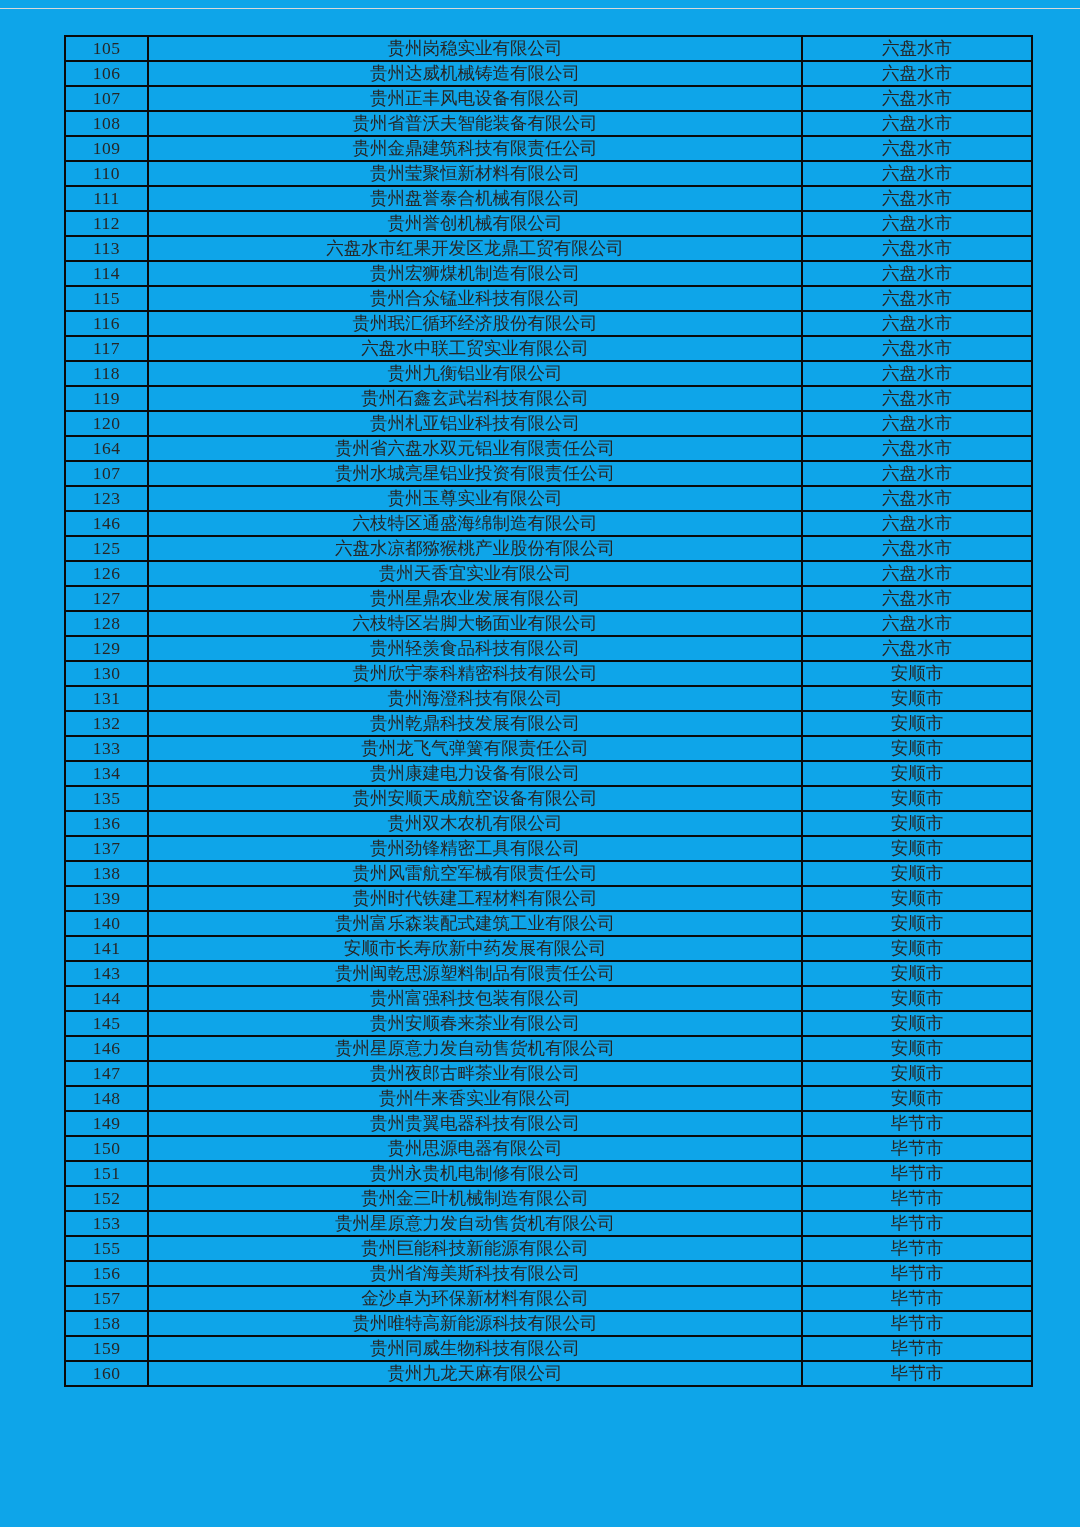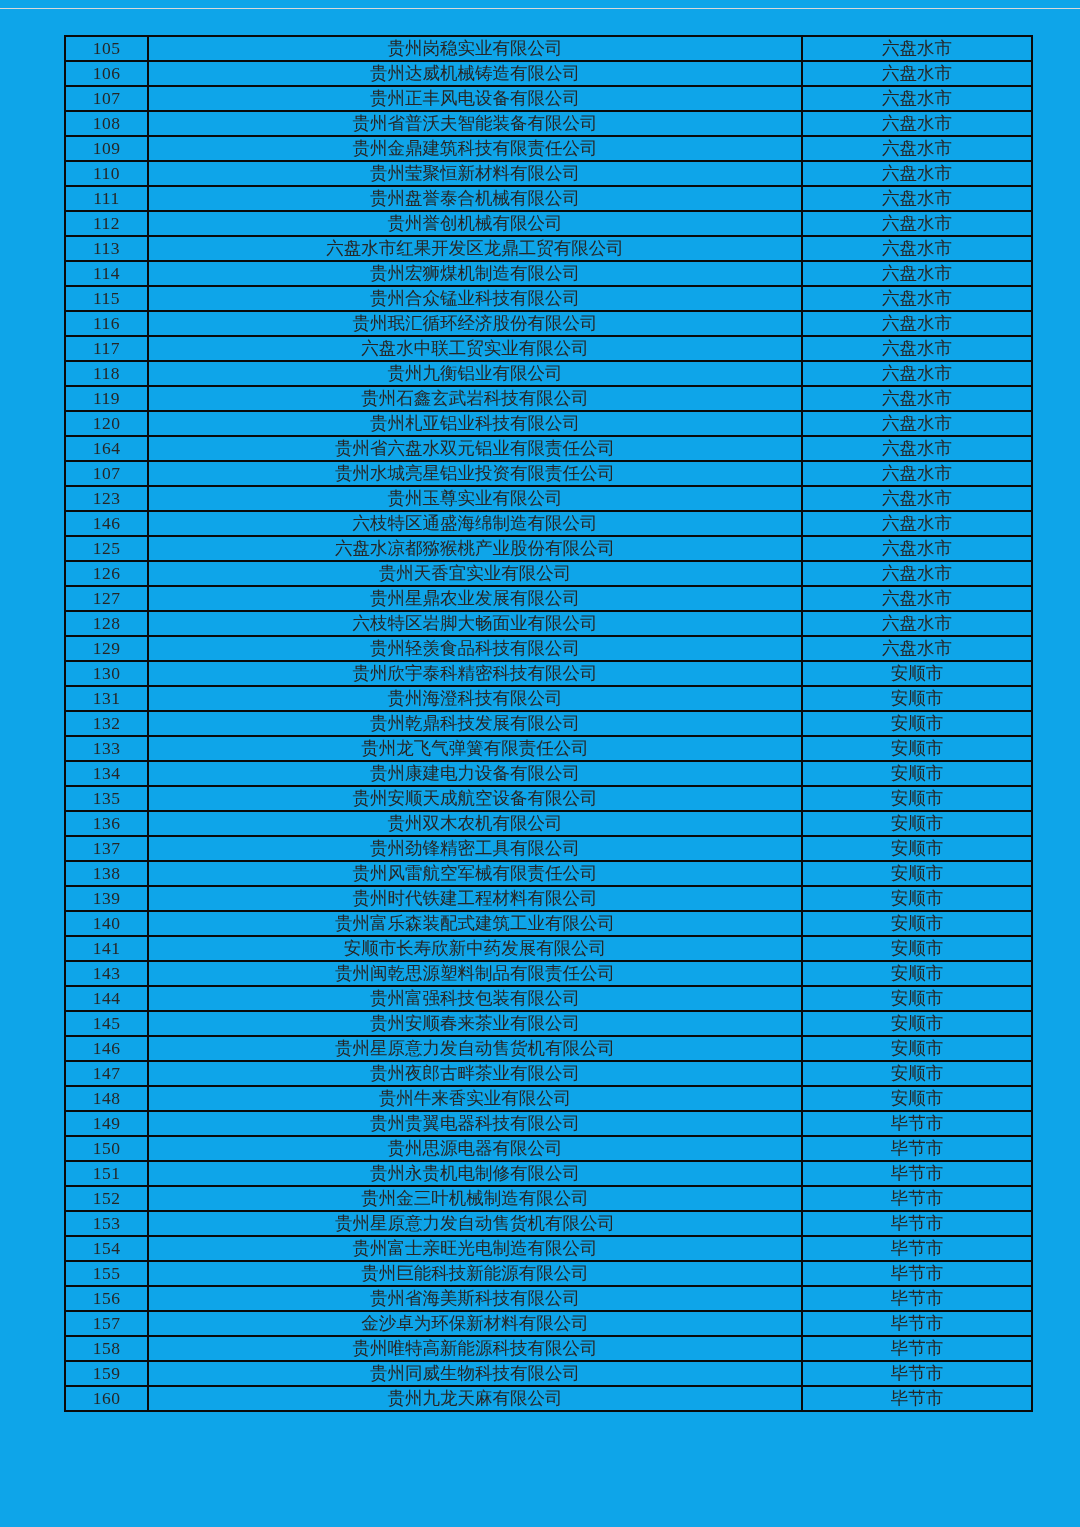--- a/index.html
+++ b/index.html
@@ -288,25 +288,20 @@
     <td class="col-no">152</td>
     <td class="col-company">贵州金三叶机械制造有限公司</td>
     <td class="col-city">毕节市</td>
   </tr>
         <tr>
     <td class="col-no">153</td>
     <td class="col-company">贵州星原意力发自动售货机有限公司</td>
     <td class="col-city">毕节市</td>
   </tr>
         <tr>
-    <td class="col-no">154</td>
-    <td class="col-company">贵州富士亲旺光电制造有限公司</td>
-    <td class="col-city">毕节市</td>
-  </tr>
-        <tr>
     <td class="col-no">155</td>
     <td class="col-company">贵州巨能科技新能源有限公司</td>
     <td class="col-city">毕节市</td>
   </tr>
         <tr>
     <td class="col-no">156</td>
     <td class="col-company">贵州省海美斯科技有限公司</td>
     <td class="col-city">毕节市</td>
   </tr>
         <tr>

